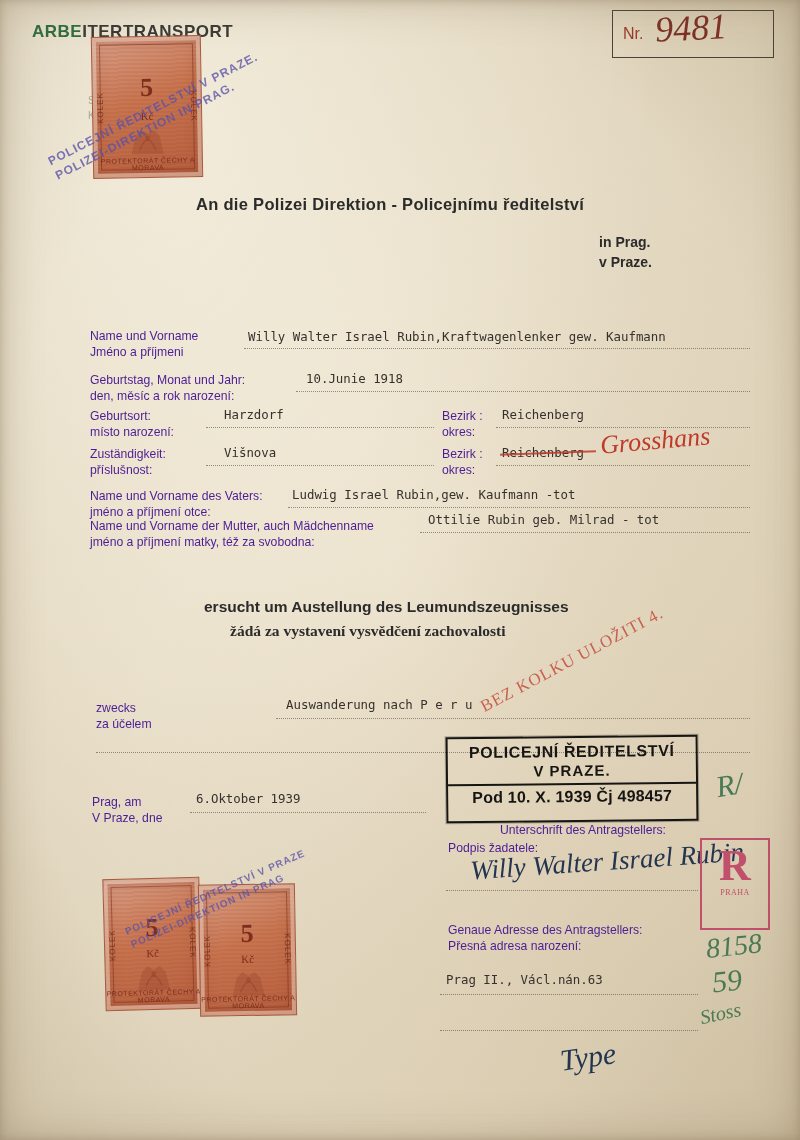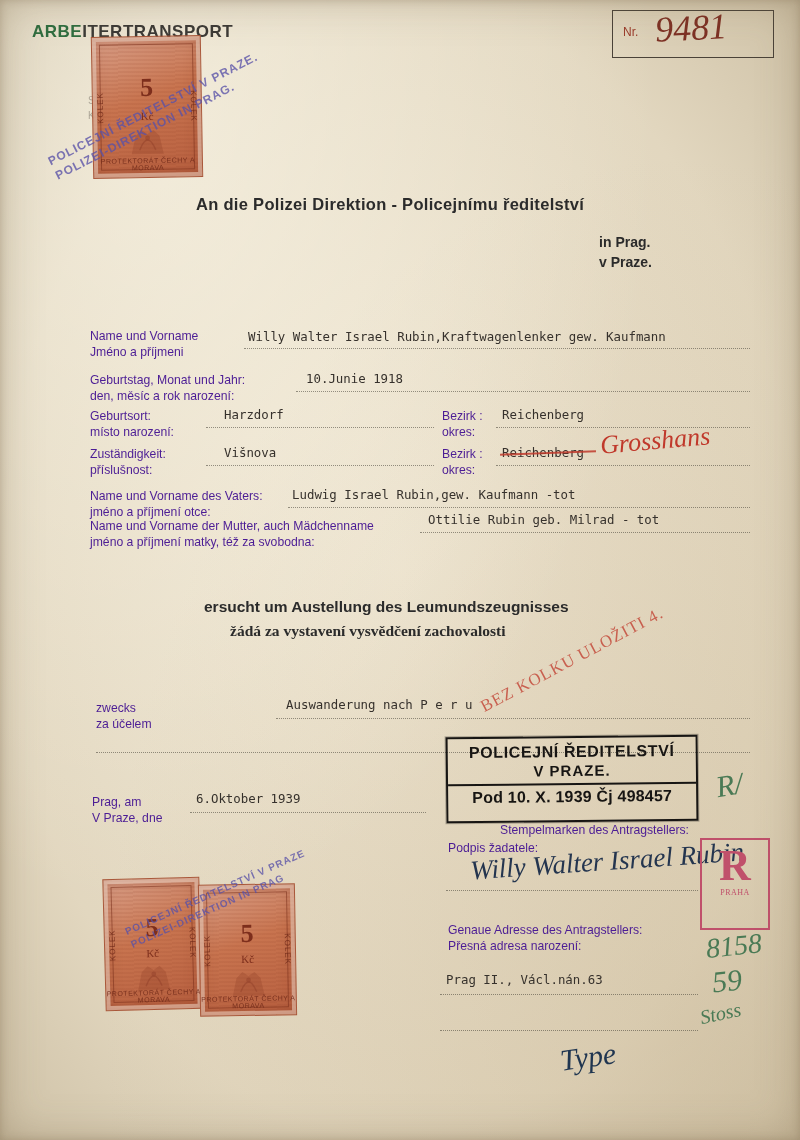--- a/index.html
+++ b/index.html
@@ -51,21 +51,21 @@
     right: 26px;
     top: 10px;
     width: 160px;
     height: 46px;
     border: 1.5px solid #4a4238;
   }
   .nr-label {
     position: absolute;
     left: 10px;
     top: 14px;
-    font-size: 12px;
+    font-size: 16px;
     color: #9a3a2a;
   }
   .nr-value {
     position: absolute;
     left: 42px;
     top: -4px;
     font-size: 36px;
     color: #7d3124;
     font-family: "Liberation Serif", serif;
     font-style: italic;
@@ -447,21 +447,21 @@
     <div class="l1">POLICEJNÍ ŘEDITELSTVÍ</div>
     <div class="l2">V PRAZE.</div>
     <div class="l3">Pod 10. X. 1939  Čj 498457</div>
   </div>
 
   <div class="lbl" style="left:92px; top:794px;">Prag, am</div>
   <div class="lbl" style="left:92px; top:810px;">V Praze, dne</div>
   <div class="val" style="left:196px; top:791px;text-align:center;">6.Oktober 1939</div>
   <div class="dots" style="left:190px; top:812px; width:236px;"></div>
 
-  <div class="lbl" style="left:500px; top:822px;">Stempelmarken des Antragstellers:</div>
+  <div class="lbl" style="left:500px; top:822px;">Unterschrift des Antragstellers:</div>
   <div class="lbl" style="left:448px; top:840px;">Podpis žadatele:</div>
   <div class="dots" style="left:446px; top:890px; width:252px;"></div>
   <div class="hand" id="sig-main">Willy Walter Israel Rubin</div>
 
   <div class="lbl" style="left:448px; top:922px;">Genaue Adresse des Antragstellers:</div>
   <div class="lbl" style="left:448px; top:938px;">Přesná adresa narození:</div>
   <div class="val" style="left:446px; top:972px;">Prag II., Václ.nán.63</div>
   <div class="dots" style="left:440px; top:994px; width:258px;"></div>
   <div class="dots" style="left:440px; top:1030px; width:258px;"></div>
 

